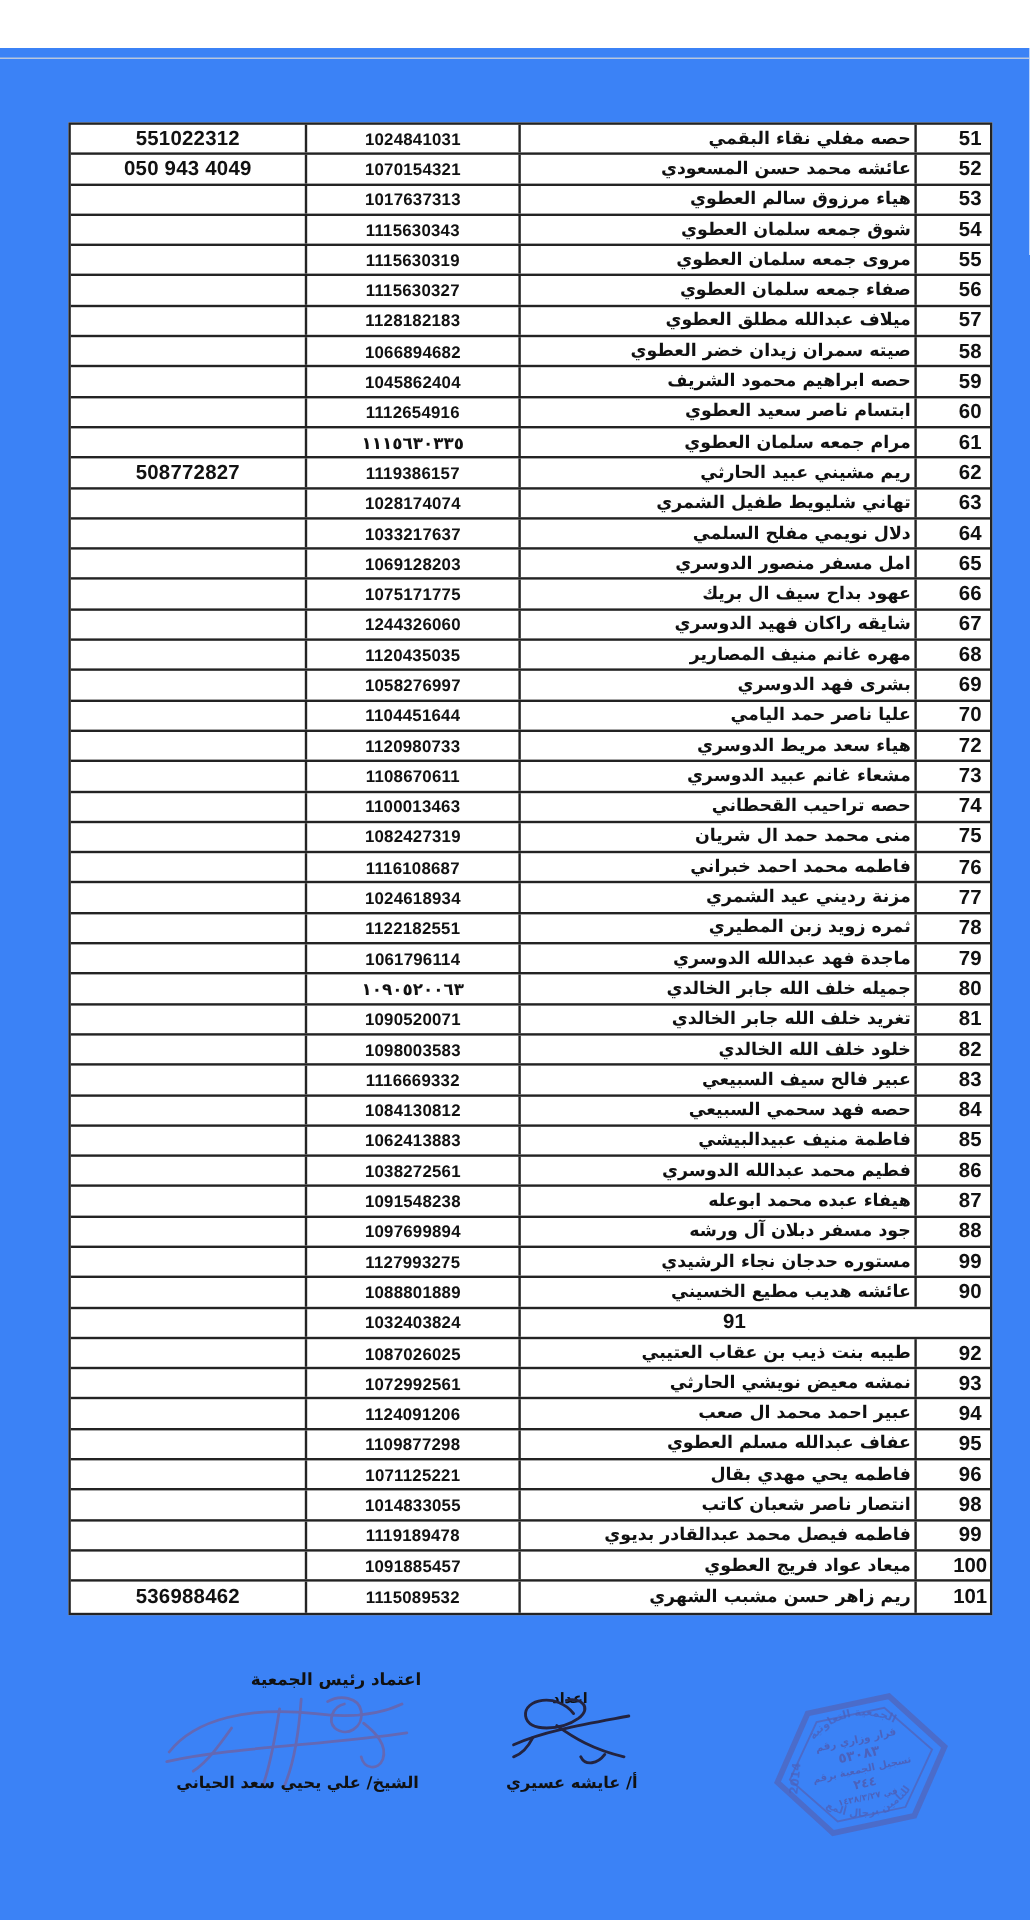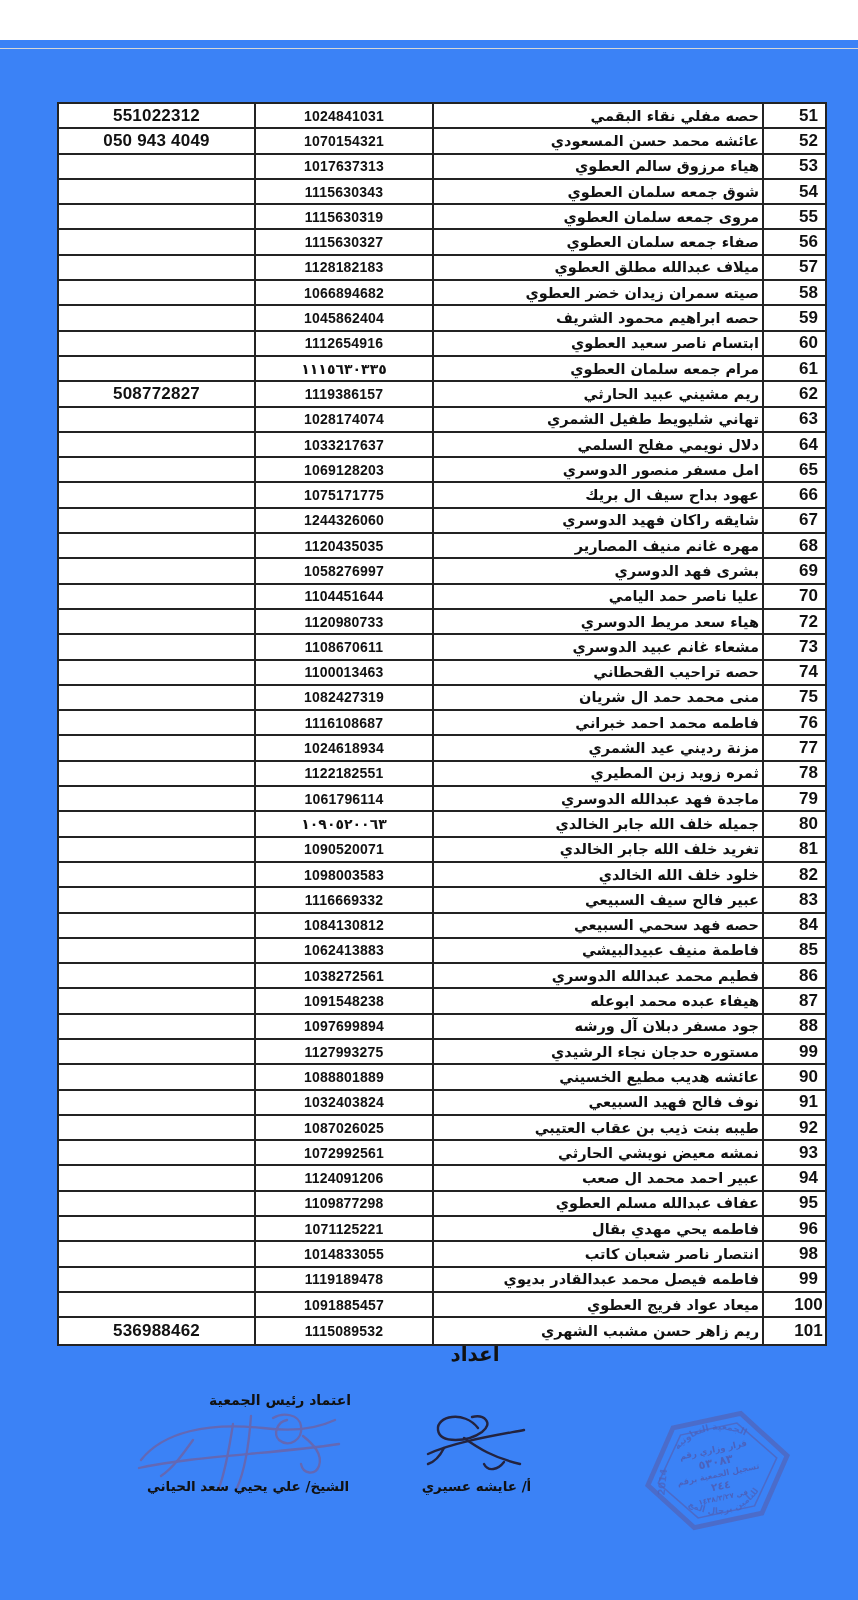--- a/index.html
+++ b/index.html
@@ -29,21 +29,21 @@
   .cell.name{
     direction:rtl;justify-content:flex-start;text-align:left;
     padding-right:3px;font-size:14.5px;font-family:"DejaVu Sans","Liberation Sans",sans-serif;
   }
   .cell.num{font-size:17px;padding-left:28px;}
   
   .f-label,.f-name{position:absolute;text-align:center;font-weight:bold;direction:rtl;
     font-family:"DejaVu Sans","Liberation Sans",sans-serif;}
   .approval-label{left:195px;top:1352px;width:170px;font-size:14px;}
   .approval-name{left:138px;top:1438px;width:220px;font-size:13.5px;}
-  .prep-label{left:420px;top:1302px;width:110px;font-size:20px;}
+  .prep-label{left:420px;top:1368px;width:110px;font-size:12px;}
   .prep-name{left:414px;top:1438px;width:125px;font-size:13.5px;}
   .sig{position:absolute;}
   .sig-approval{left:133px;top:1370px;}
   .sig-prep{left:420px;top:1368px;}
   .stamp{position:absolute;left:640px;top:1368px;transform:rotate(-12deg);opacity:.88;}
 </style>
 </head>
 <body>
 
 <div class="page">
@@ -322,21 +322,20 @@
       <div class="t-row">
         <div class="cell phone"></div>
         <div class="cell id">1088801889</div>
         <div class="cell name">عائشه هديب مطيع الخسيني</div>
         <div class="cell num">90</div>
       </div>
 
       <div class="t-row">
         <div class="cell phone"></div>
         <div class="cell id">1032403824</div>
-        <div class="cell name">نوف فالح فهيد السبيعي</div>
         <div class="cell num">91</div>
       </div>
 
       <div class="t-row">
         <div class="cell phone"></div>
         <div class="cell id">1087026025</div>
         <div class="cell name">طيبه بنت ذيب بن عقاب العتيبي</div>
         <div class="cell num">92</div>
       </div>
 

